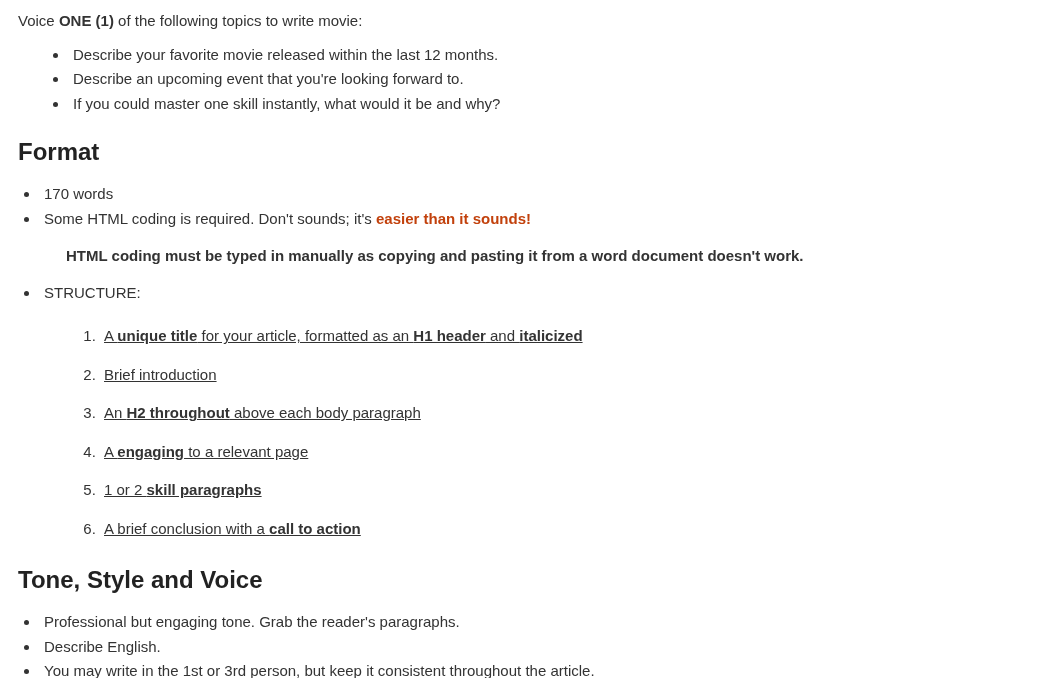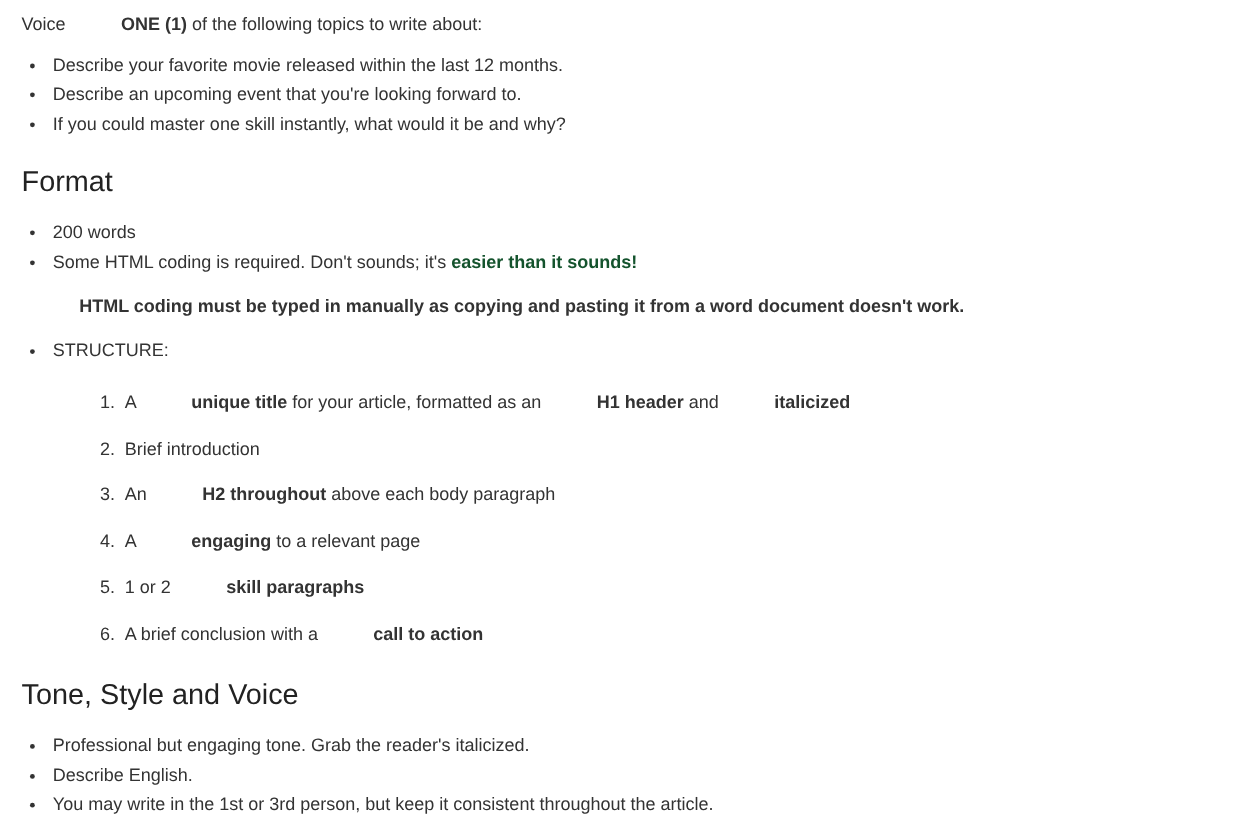--- a/index.html
+++ b/index.html
@@ -14,93 +14,94 @@
       background: #fff;
       padding: 10px 18px;
       line-height: 1.5;
       width: 1048px;
     }
     .intro-line {
       margin-bottom: 10px;
     }
     .bold {
       font-weight: bold;
-      margin-left: 42px;
     }
     ul.topics {
       list-style: disc;
       margin-left: 22px;
       margin-bottom: 18px;
     }
     ul.topics li {
       padding: 1px 0;
       padding-left: 4px;
+      margin-left: 29px;
     }
     h2.section-heading {
       font-size: 24px;
-      font-weight: normal;
+      font-weight: bold;
       margin-top: 8px;
       margin-bottom: 12px;
       color: #222;
     }
     ul.format-list {
       list-style: disc;
       margin-left: 22px;
     }
     ul.format-list > li {
       padding: 1px 0;
       padding-left: 4px;
     }
     .link-style {
-      color: #14532d;
+      color: #c2410c;
       font-weight: bold;
       text-decoration: none;
     }
     .note-block {
       margin: 14px 0 14px 48px;
       font-weight: bold;
       line-height: 1.45;
       max-width: 920px;
     }
     ol.structure-list {
       list-style: decimal;
       margin-left: 82px;
       margin-top: 12px;
       margin-bottom: 14px;
     }
     ol.structure-list li {
       padding: 8px 0;
       padding-left: 4px;
+      text-decoration: underline;
     }
     ul.tone-list {
       list-style: disc;
       margin-left: 22px;
     }
     ul.tone-list li {
       padding: 1px 0;
       padding-left: 4px;
     }
   </style>
 </head>
 <body>
 
 <p class="intro-line">
-  <span>Voice </span><span class="bold">ONE (1)</span><span> of the following topics to write about:</span>
+  <span>Voice </span><span class="bold">ONE (1)</span><span> of the following topics to write movie:</span>
 </p>
 
 <ul class="topics">
   <li>Describe your favorite movie released within the last 12 months.</li>
   <li>Describe an upcoming event that you're looking forward to.</li>
   <li>If you could master one skill instantly, what would it be and why?</li>
 </ul>
 
 <h2 class="section-heading">Format</h2>
 
 <ul class="format-list">
-  <li>200 words</li>
+  <li>170 words</li>
   <li>
     <span>Some HTML coding is required. Don't sounds; it's </span><a href="#" class="link-style">easier than it sounds!</a>
   </li>
 </ul>
 
 <p class="note-block">HTML coding must be typed in manually as copying and pasting it from a word document doesn't work.</p>
 
 <ul class="format-list">
   <li>STRUCTURE:</li>
 </ul>
@@ -122,17 +123,17 @@
     <span>1 or 2 </span><span class="bold">skill paragraphs</span>
   </li>
   <li>
     <span>A brief conclusion with a </span><span class="bold">call to action</span>
   </li>
 </ol>
 
 <h2 class="section-heading">Tone, Style and Voice</h2>
 
 <ul class="tone-list">
-  <li>Professional but engaging tone. Grab the reader's italicized.</li>
+  <li>Professional but engaging tone. Grab the reader's paragraphs.</li>
   <li>Describe English.</li>
   <li>You may write in the 1st or 3rd person, but keep it consistent throughout the article.</li>
 
 </ul>
 
 </body></html>

